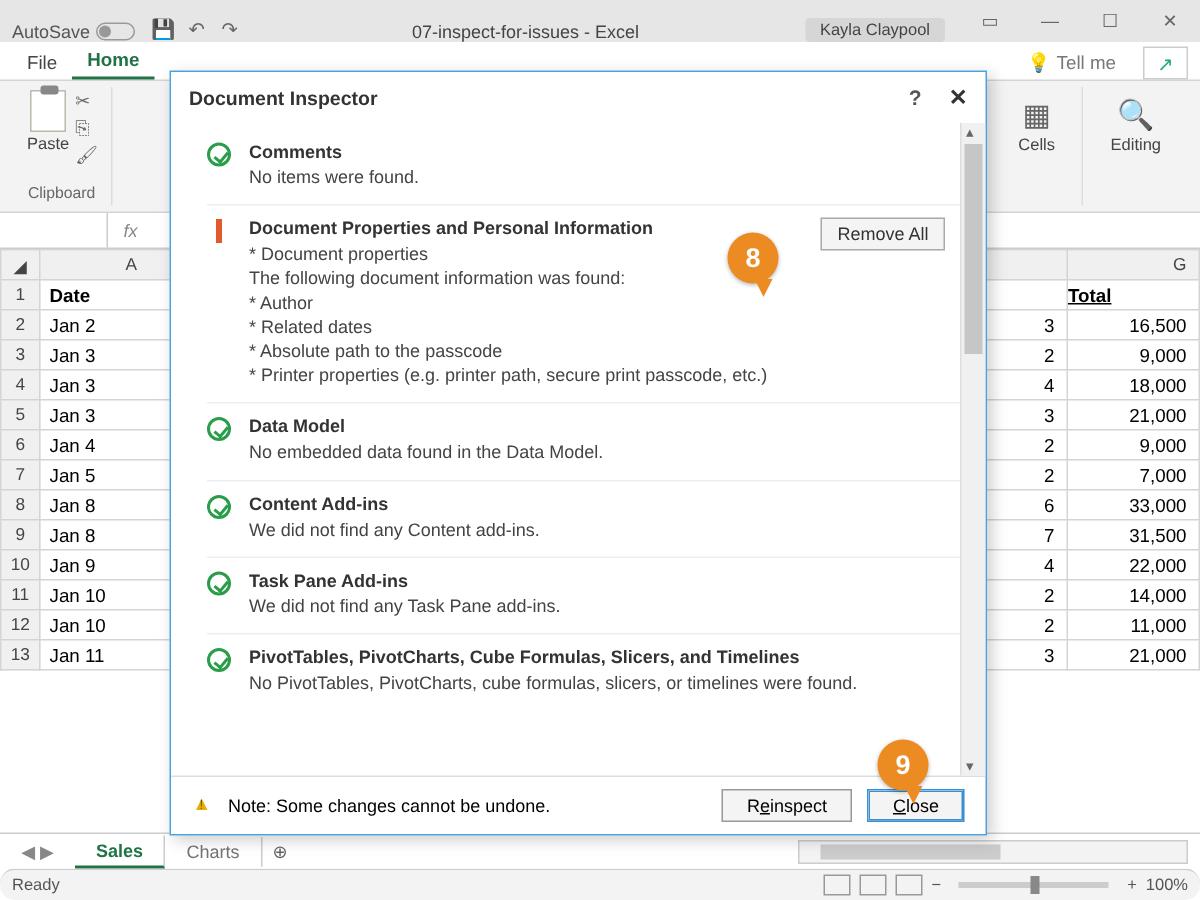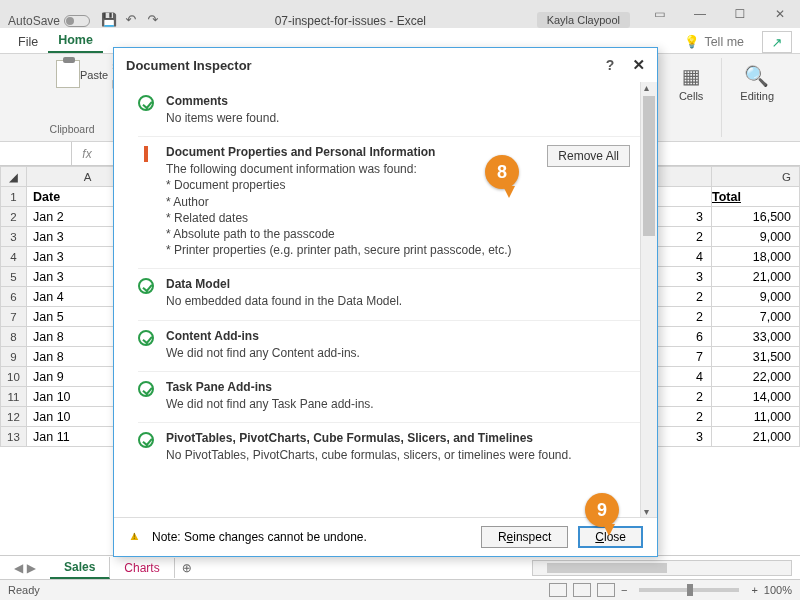--- a/index.html
+++ b/index.html
@@ -19,21 +19,21 @@
   .ribbon-tabs { height: 26px; display: flex; align-items: flex-end; padding-left: 8px; font-size: 12.5px; background: #fff; border-bottom: 1px solid #d4d4d4; }
   .ribbon-tab { padding: 4px 10px; color: #444; }
   .ribbon-tab.active { border-bottom: 2px solid #217346; color: #217346; font-weight: 600; }
   .tell-me { margin-left: auto; padding: 4px 10px; color: #777; display: flex; align-items: center; gap: 4px; }
   .share-box { width: 30px; height: 22px; border: 1px solid #ccc; margin: 0 8px; display: flex; align-items: center; justify-content: center; color: #2a7; font-size: 13px; }
   
   
   .ribbon { height: 88px; background: #f3f3f3; border-bottom: 1px solid #d4d4d4; display: flex; padding: 4px 8px; }
   .ribbon-group { border-right: 1px solid #ddd; padding: 2px 10px; display: flex; flex-direction: column; align-items: center; justify-content: space-between; }
   .group-label { font-size: 10.5px; color: #666; padding-top: 2px; }
-  .paste-btn { display: flex; flex-direction: row; align-items: center; font-size: 11px; color: #444; margin-left: 38px; }
+  .paste-btn { display: flex; flex-direction: column; align-items: center; font-size: 11px; color: #444; }
   .paste-icon { width: 24px; height: 28px; background: linear-gradient(#fff,#fff); border: 1px solid #bba; position: relative; margin-bottom: 2px; }
   .paste-icon::before { content:""; position:absolute; top:-4px; left:6px; width:12px; height:6px; background:#888; border-radius:2px; }
   .small-icons { display:flex; flex-direction:column; gap:4px; margin-left:4px;}
   .si { width:14px; height:14px; font-size:12px; color:#666;}
   .gap { flex:1; }
   .rg-big { display:flex; flex-direction:column; align-items:center; gap:2px; padding:4px 8px; font-size:11px; color:#444;}
   .rg-big .ic { font-size:20px; color:#666; }
   
   
   .formula-bar { height: 24px; border-bottom: 1px solid #ccc; display: flex; align-items: center; font-size: 12px; }
@@ -48,28 +48,28 @@
   table.sheet th { background: #f0f0f0; font-weight: normal; color: #444; font-size: 11.5px; }
   .rowhdr { width: 26px; text-align: center; background: #f0f0f0; color:#555;}
   .colA { width: 116px; padding-left: 6px; }
   .hdr-row td { font-weight: bold; background: #fff; }
   .colRight { text-align: right; padding-right: 8px; width: 72px;}
   .colG { text-align: right; padding-right: 8px; width: 88px;}
   
   
   .sheet-tabs { position:absolute; bottom: 21px; left:0; right:0; height: 24px; border-top: 1px solid #ccc; display: flex; align-items: center; font-size: 12px; background:#fff; }
   .nav-arrows { width: 50px; display:flex; justify-content:center; gap:6px; color:#888; }
-  .stab { padding: 3px 14px; border-right: 1px solid #ccc; color:#be185d; }
+  .stab { padding: 3px 14px; border-right: 1px solid #ccc; color:#737373; }
   .stab.active { border-bottom: 2px solid #217346; color:#217346; font-weight:600; background:#fff;}
   .newsheet { width:24px; text-align:center; color:#666; }
   .scroll-h { margin-left:auto; width:260px; height:16px; background:#f3f3f3; border:1px solid #ccc; position:relative; margin-right:8px;}
   .scroll-h::after { content:""; position:absolute; left:14px; top:2px; width:120px; height:10px; background:#ccc; }
   
   
-  .status-bar { position:absolute; bottom:0; left:0; right:0; height:21px; background:#f3f3f3; border-top:1px solid #ccc; display:flex; align-items:center; font-size:11px; color:#555; padding: 0 8px;}
+  .status-bar { position:absolute; bottom:0; left:0; right:0; height:21px; background:#f3f3f3; border-top:1px solid #ccc; display:flex; align-items:center; font-size:11px; color:#555; padding: 0 8px; border-radius: 10px;}
   .view-btns { margin-left:auto; display:flex; gap:6px; align-items:center;}
   .vb { width:18px; height:14px; border:1px solid #999; }
   .zoom-slider { width:100px; height:4px; background:#ccc; margin:0 6px; position:relative;}
   .zoom-slider::after { content:""; width:6px; height:12px; background:#888; position:absolute; left:48px; top:-4px; }
   
   
   .dialog-mask { position:absolute; inset:0; }
   .dialog { position:absolute; left:113px; top:47px; width:545px; height:510px; background:#fff; border:1px solid #4aa3df; box-shadow: 3px 3px 10px rgba(0,0,0,.2); display:flex; flex-direction:column; }
   .dlg-title { height:34px; display:flex; align-items:center; padding: 0 12px; font-size:13px; color:#333;font-weight:bold; }
   .dlg-title .sp { flex:1; }
@@ -320,22 +320,22 @@
           </div>
         </div>
 
         <div class="section">
           <div class="sec-icon">
               <div class="warn-bar"></div>
             </div>
           <div class="sec-body">
             <div class="sec-title">Document Properties and Personal Information</div>
             <div class="sec-text">
+              <div>* Document properties</div>
               <div>The following document information was found:</div>
-              <div>* Document properties</div>
               <div>* Author</div>
               <div>* Related dates</div>
               <div>* Absolute path to the passcode</div>
               <div>* Printer properties (e.g. printer path, secure print passcode, etc.)</div>
             </div>
           </div>
           <button class="remove-btn">Remove All</button>
         </div>
 
         <div class="section">

